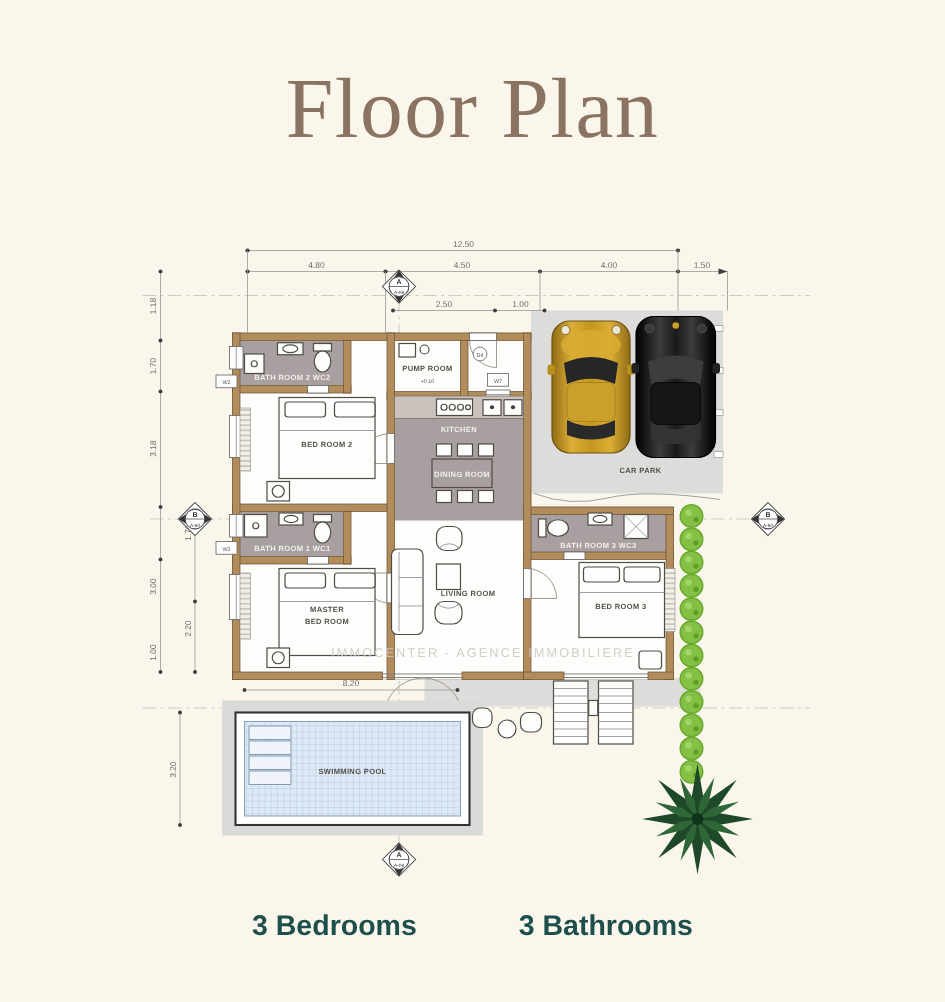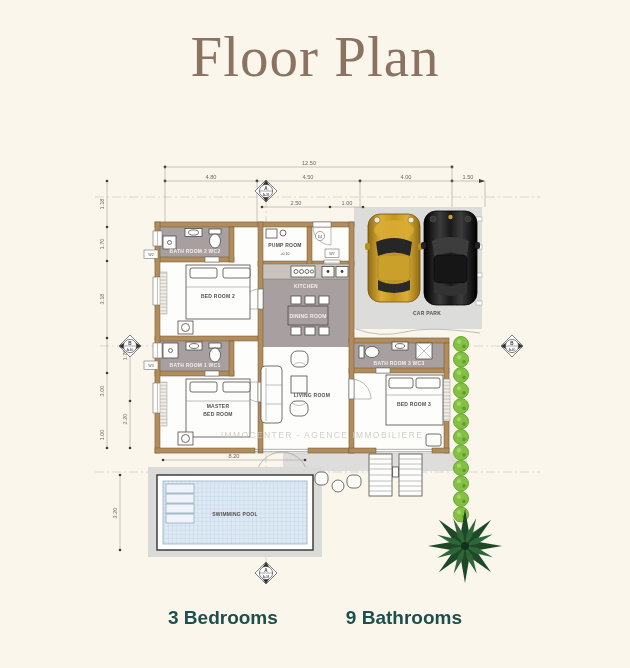--- a/index.html
+++ b/index.html
@@ -1,18 +1,18 @@
 <!DOCTYPE html>
 <html><head>
 <meta charset="utf-8">
 <style>
   html,body{margin:0;padding:0}
   .canvas{position:relative;width:630px;height:668px;background:#faf6ec;overflow:hidden;
           font-family:"Liberation Sans",sans-serif}
-  .title{position:absolute;top:24px;left:0;width:100%;margin:0;text-align:center;
+  .title{position:absolute;top:40px;left:0;width:100%;margin:0;text-align:center;
          font-family:"Liberation Serif",serif;font-weight:400;font-size:57px;
          color:#8b7361;letter-spacing:1px}
   .plan-wrap{position:absolute;top:139px;left:0}
   .footer{position:absolute;top:607px;left:0;width:100%;display:flex;
           justify-content:center;gap:68px;font-size:19px;font-weight:600;color:#1d4f4c}
   
   .wall{fill:#b28d5b;stroke:#6e5435;stroke-width:.5}
   .flr{fill:#a79fa0}
   .white-flr{fill:#fdfdfb;stroke:#b9b2a8;stroke-width:.4}
   .furn{fill:#fdfdfc;stroke:#4f4b47;stroke-width:.8}
@@ -456,16 +456,16 @@
       <circle class="mark" cx="512" cy="207" r="6.6"></circle>
       <line x1="505.4" y1="207" x2="518.6" y2="207" stroke="#4a4a4a" stroke-width=".5"></line>
       <text class="mtxt" x="512" y="205.6">B</text>
       <text class="mtxt2" x="512" y="212.2">A-60</text>
     </g>
   </svg>
   </div>
 
   <div class="footer">
     <span>3 Bedrooms</span>
-    <span>9 Bathrooms</span>
+    <span>3 Bathrooms</span>
   </div>
 
 </div>
 
 </body></html>

